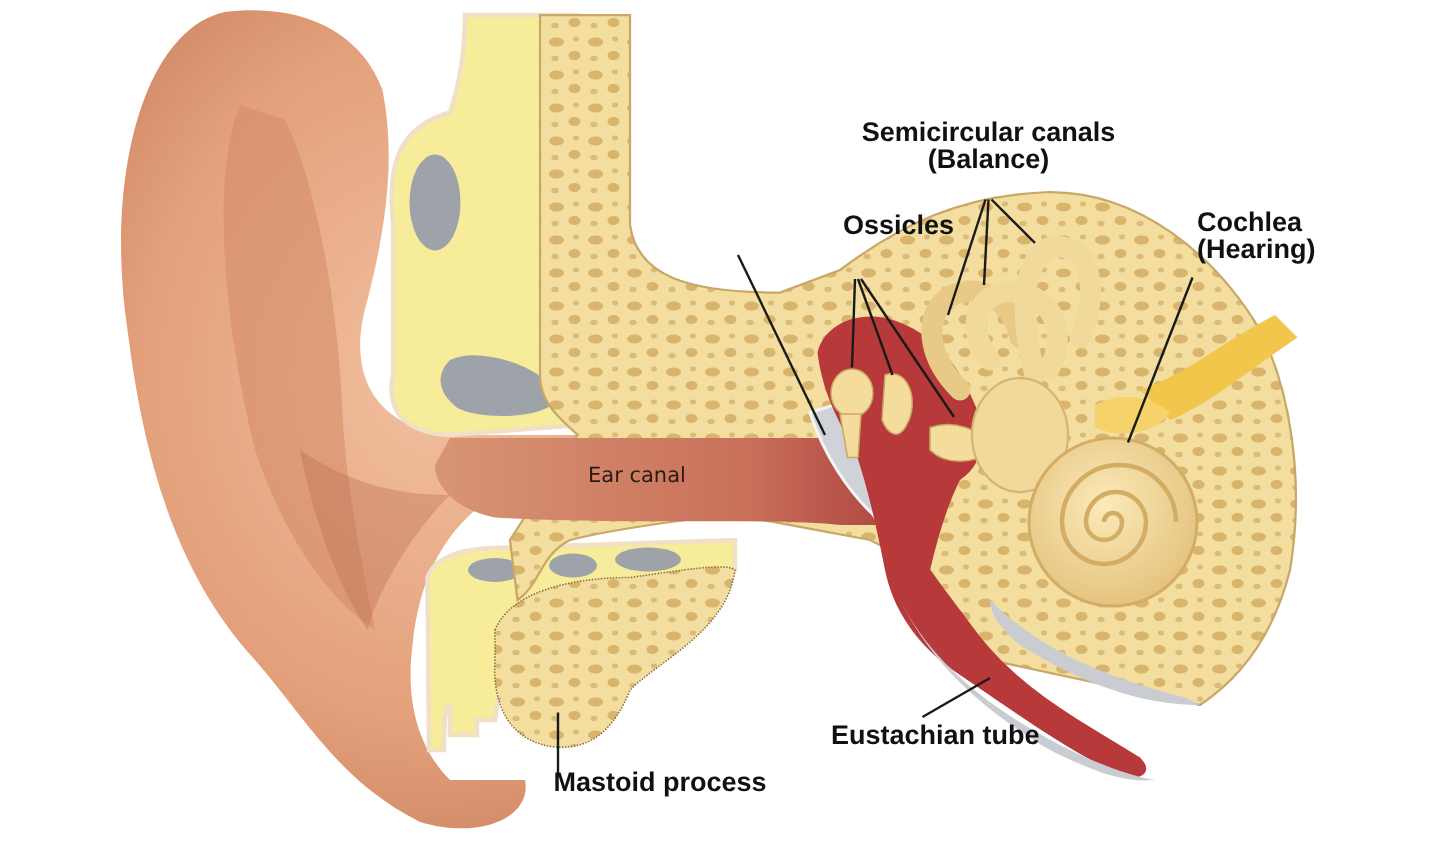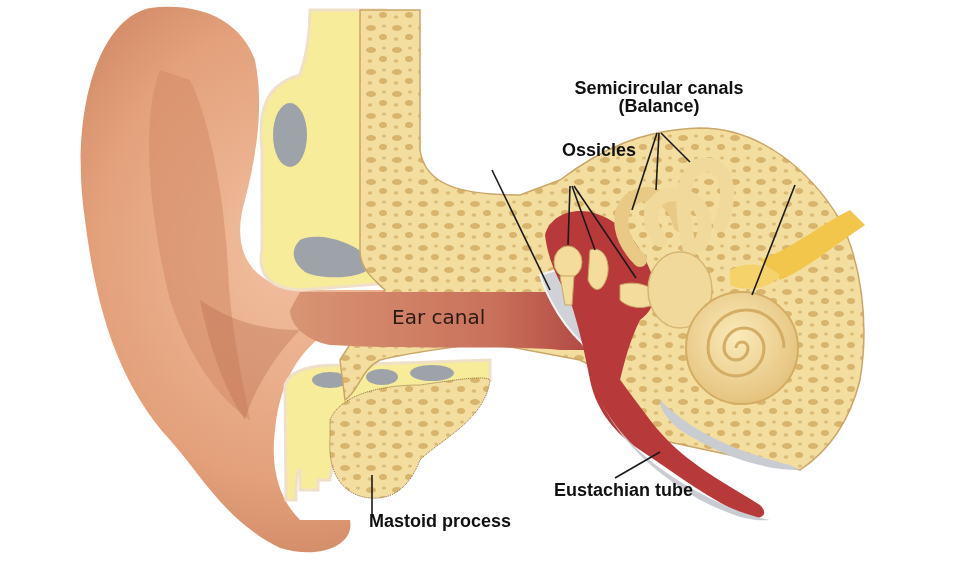--- a/index.html
+++ b/index.html
@@ -1,21 +1,21 @@
 <!DOCTYPE html>
 <html><head>
 <meta charset="utf-8">
 <style>
   html,body{margin:0;padding:0;background:#ffffff;}
   body{width:960px;height:562px;overflow:hidden;position:relative;font-family:"Liberation Sans",sans-serif;}
   #stage{position:absolute;left:0;top:0;width:960px;height:562px;}
   svg{position:absolute;left:0;top:0;}
   .lbl{position:absolute;font-family:"Liberation Sans",sans-serif;font-weight:bold;font-size:18px;line-height:18px;color:#111;white-space:pre;}
   .lbl.center{text-align:center;}
-  .lbl.canal{font-family:"DejaVu Sans",sans-serif;font-weight:normal;font-size:20px;color:#2a1a12;}
+  .lbl.canal{font-family:"DejaVu Sans",sans-serif;font-weight:normal;font-size:14px;color:#2a1a12;}
 </style>
 </head>
 <body>
 
 <div id="stage">
   <svg width="960" height="562" viewBox="0 0 960 562">
     <defs>
       <radialGradient id="gSkin" cx="0.45" cy="0.45" r="0.7">
         <stop offset="0" stop-color="#f2c0a0"></stop>
         <stop offset="0.6" stop-color="#e3a07b"></stop>
@@ -106,16 +106,18 @@
       <line x1="661" y1="133" x2="690" y2="162"></line>
       <line x1="795" y1="185" x2="752" y2="295"></line>
       <line x1="372" y1="475" x2="372" y2="518"></line>
       <line x1="615" y1="478" x2="660" y2="452"></line>
     </g>
   </svg>
 
   <div class="lbl" style="left:537px;top:141px;margin-left:25px;">Ossicles</div>
   <div class="lbl center" style="left:574px;top:79px;width:170px;">Semicircular canals
 (Balance)</div>
+  <div class="lbl" style="left:798px;top:139px;">Cochlea
+(Hearing)</div>
   <div class="lbl canal" style="left:392px;top:308px;">Ear canal</div>
   <div class="lbl" style="left:554px;top:481px;">Eustachian tube</div>
   <div class="lbl" style="left:337px;top:512px;margin-left:32px;">Mastoid process</div>
 </div>
 
 </body></html>

